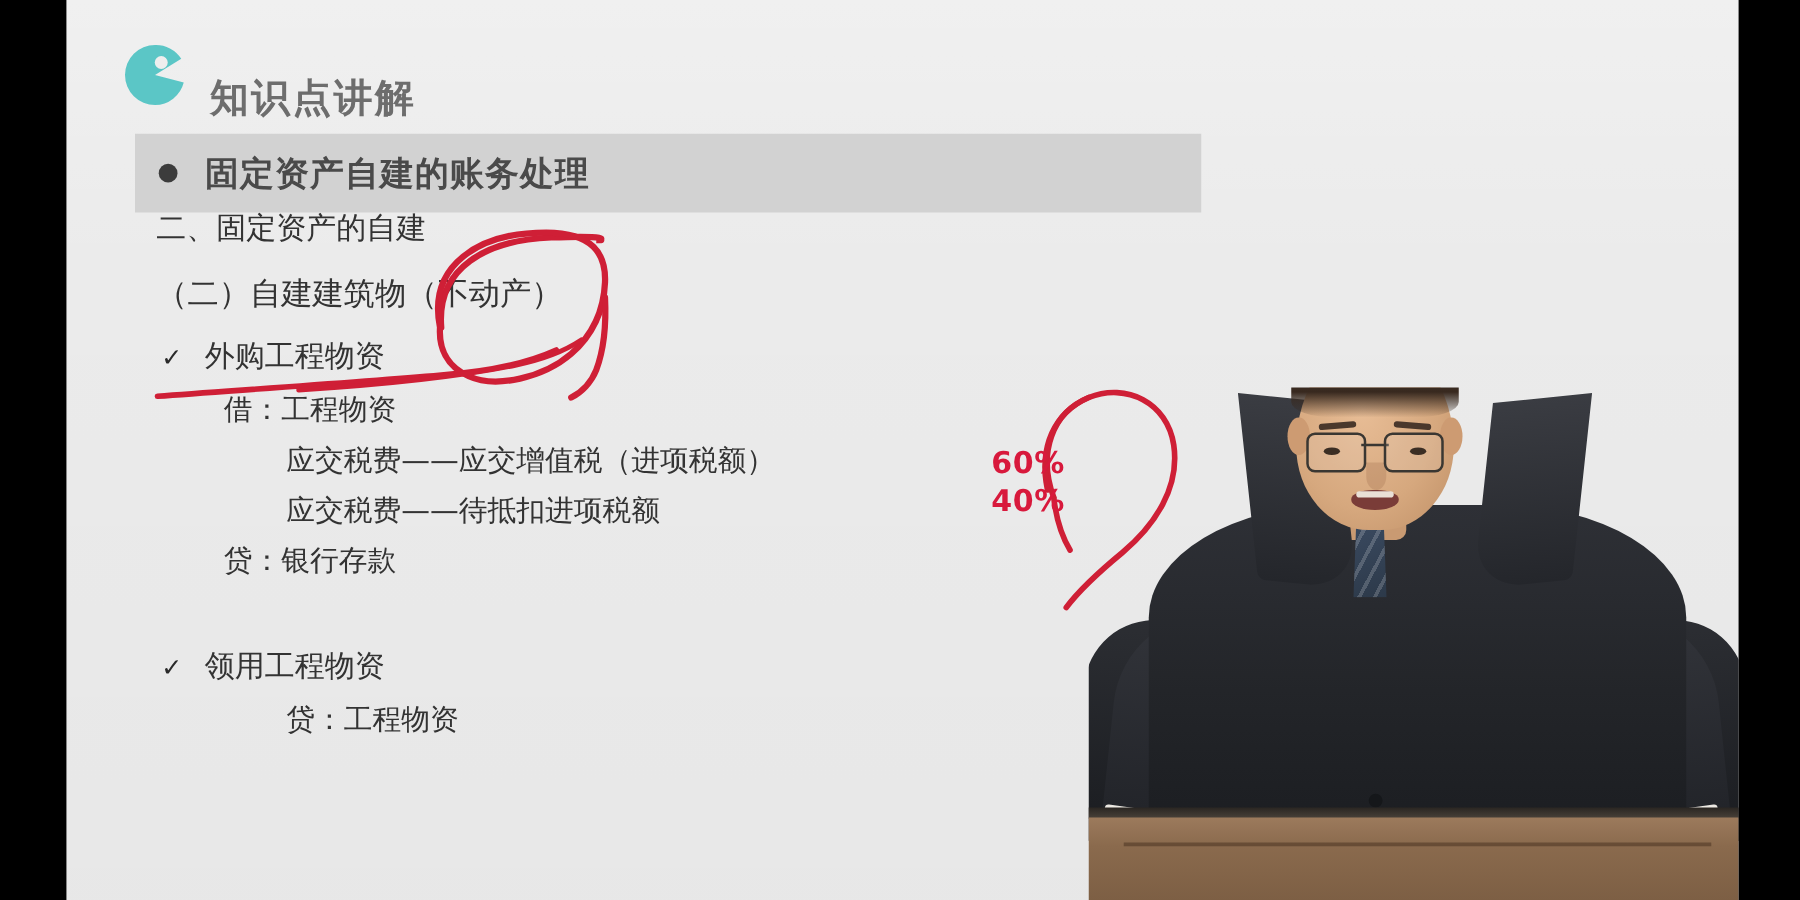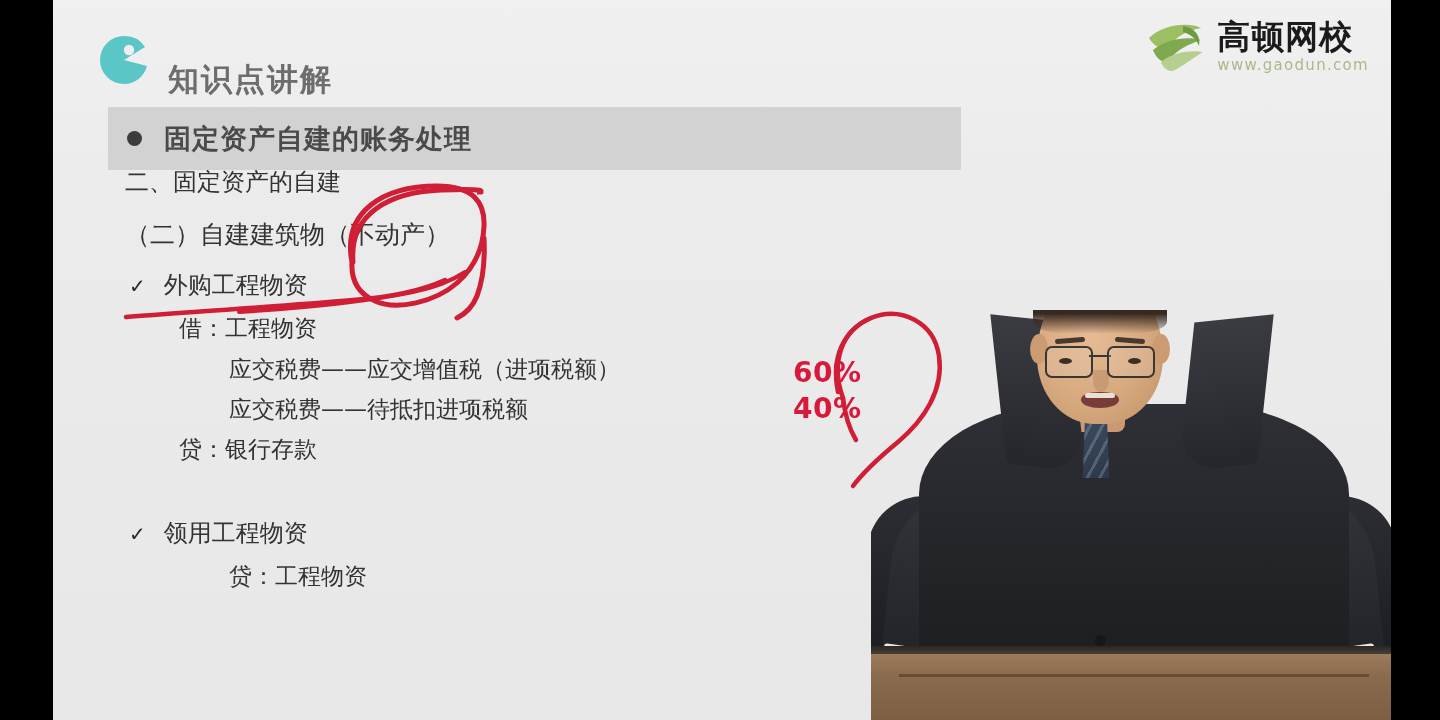--- a/index.html
+++ b/index.html
@@ -162,21 +162,21 @@
     left: 0; top: 0;
     width: 1338px; height: 720px;
     z-index: 8;
     pointer-events: none;
   }
   .ink-badge {
     position: absolute;
     left: 740px;
     top: 355px;
     z-index: 9;
-    font-size: 28px;
+    font-size: 24px;
     font-weight: 700;
     color: #d8193c;
     line-height: 1.28;
     letter-spacing: 0.5px;
   }
 
   
   .presenter {
     position: absolute;
     right: 0;
@@ -456,34 +456,20 @@
     <div class="header">
       <span class="brand-mark">
         <svg width="52" height="52" viewBox="0 0 52 52" aria-hidden="true">
           <path d="M26 2 A24 24 0 1 0 26 50 A24 24 0 0 0 49 32 L26 26 L47 13 A24 24 0 0 0 26 2 Z" fill="#5bc6c6"></path>
           <circle cx="31" cy="16" r="5.2" fill="#eeeeee"></circle>
         </svg>
       </span>
       <span class="header-title">知识点讲解</span>
     </div>
 
-    <div class="corp-logo">
-      <span class="corp-leaf">
-        <svg width="66" height="58" viewBox="0 0 66 58" aria-hidden="true">
-          <path d="M6 20 C20 6 46 4 58 10 C46 12 34 18 28 26 C22 34 12 30 6 20 Z" fill="#9cbf63"></path>
-          <path d="M10 32 C24 20 46 18 58 22 C46 26 34 32 28 40 C22 48 14 42 10 32 Z" fill="#7fa94e"></path>
-          <path d="M18 44 C30 34 48 32 60 34 C50 40 40 48 32 52 C26 55 20 50 18 44 Z" fill="#b7cf8e"></path>
-          <path d="M40 8 C52 10 58 18 56 28 C54 22 48 16 40 14 Z" fill="#6e9a42"></path>
-        </svg>
-      </span>
-      <span class="corp-text-wrap">
-        <span class="corp-name">高顿网校</span>
-        <span class="corp-url">www.gaodun.com</span>
-      </span>
-    </div>
 
     <div class="banner">
       <span class="banner-dot"></span>
       <span class="banner-title">固定资产自建的账务处理</span>
     </div>
 
     <div class="slide-body">
       <div class="line l-section">二、固定资产的自建</div>
       <div class="line l-sub">（二）自建建筑物（不动产）</div>
 

